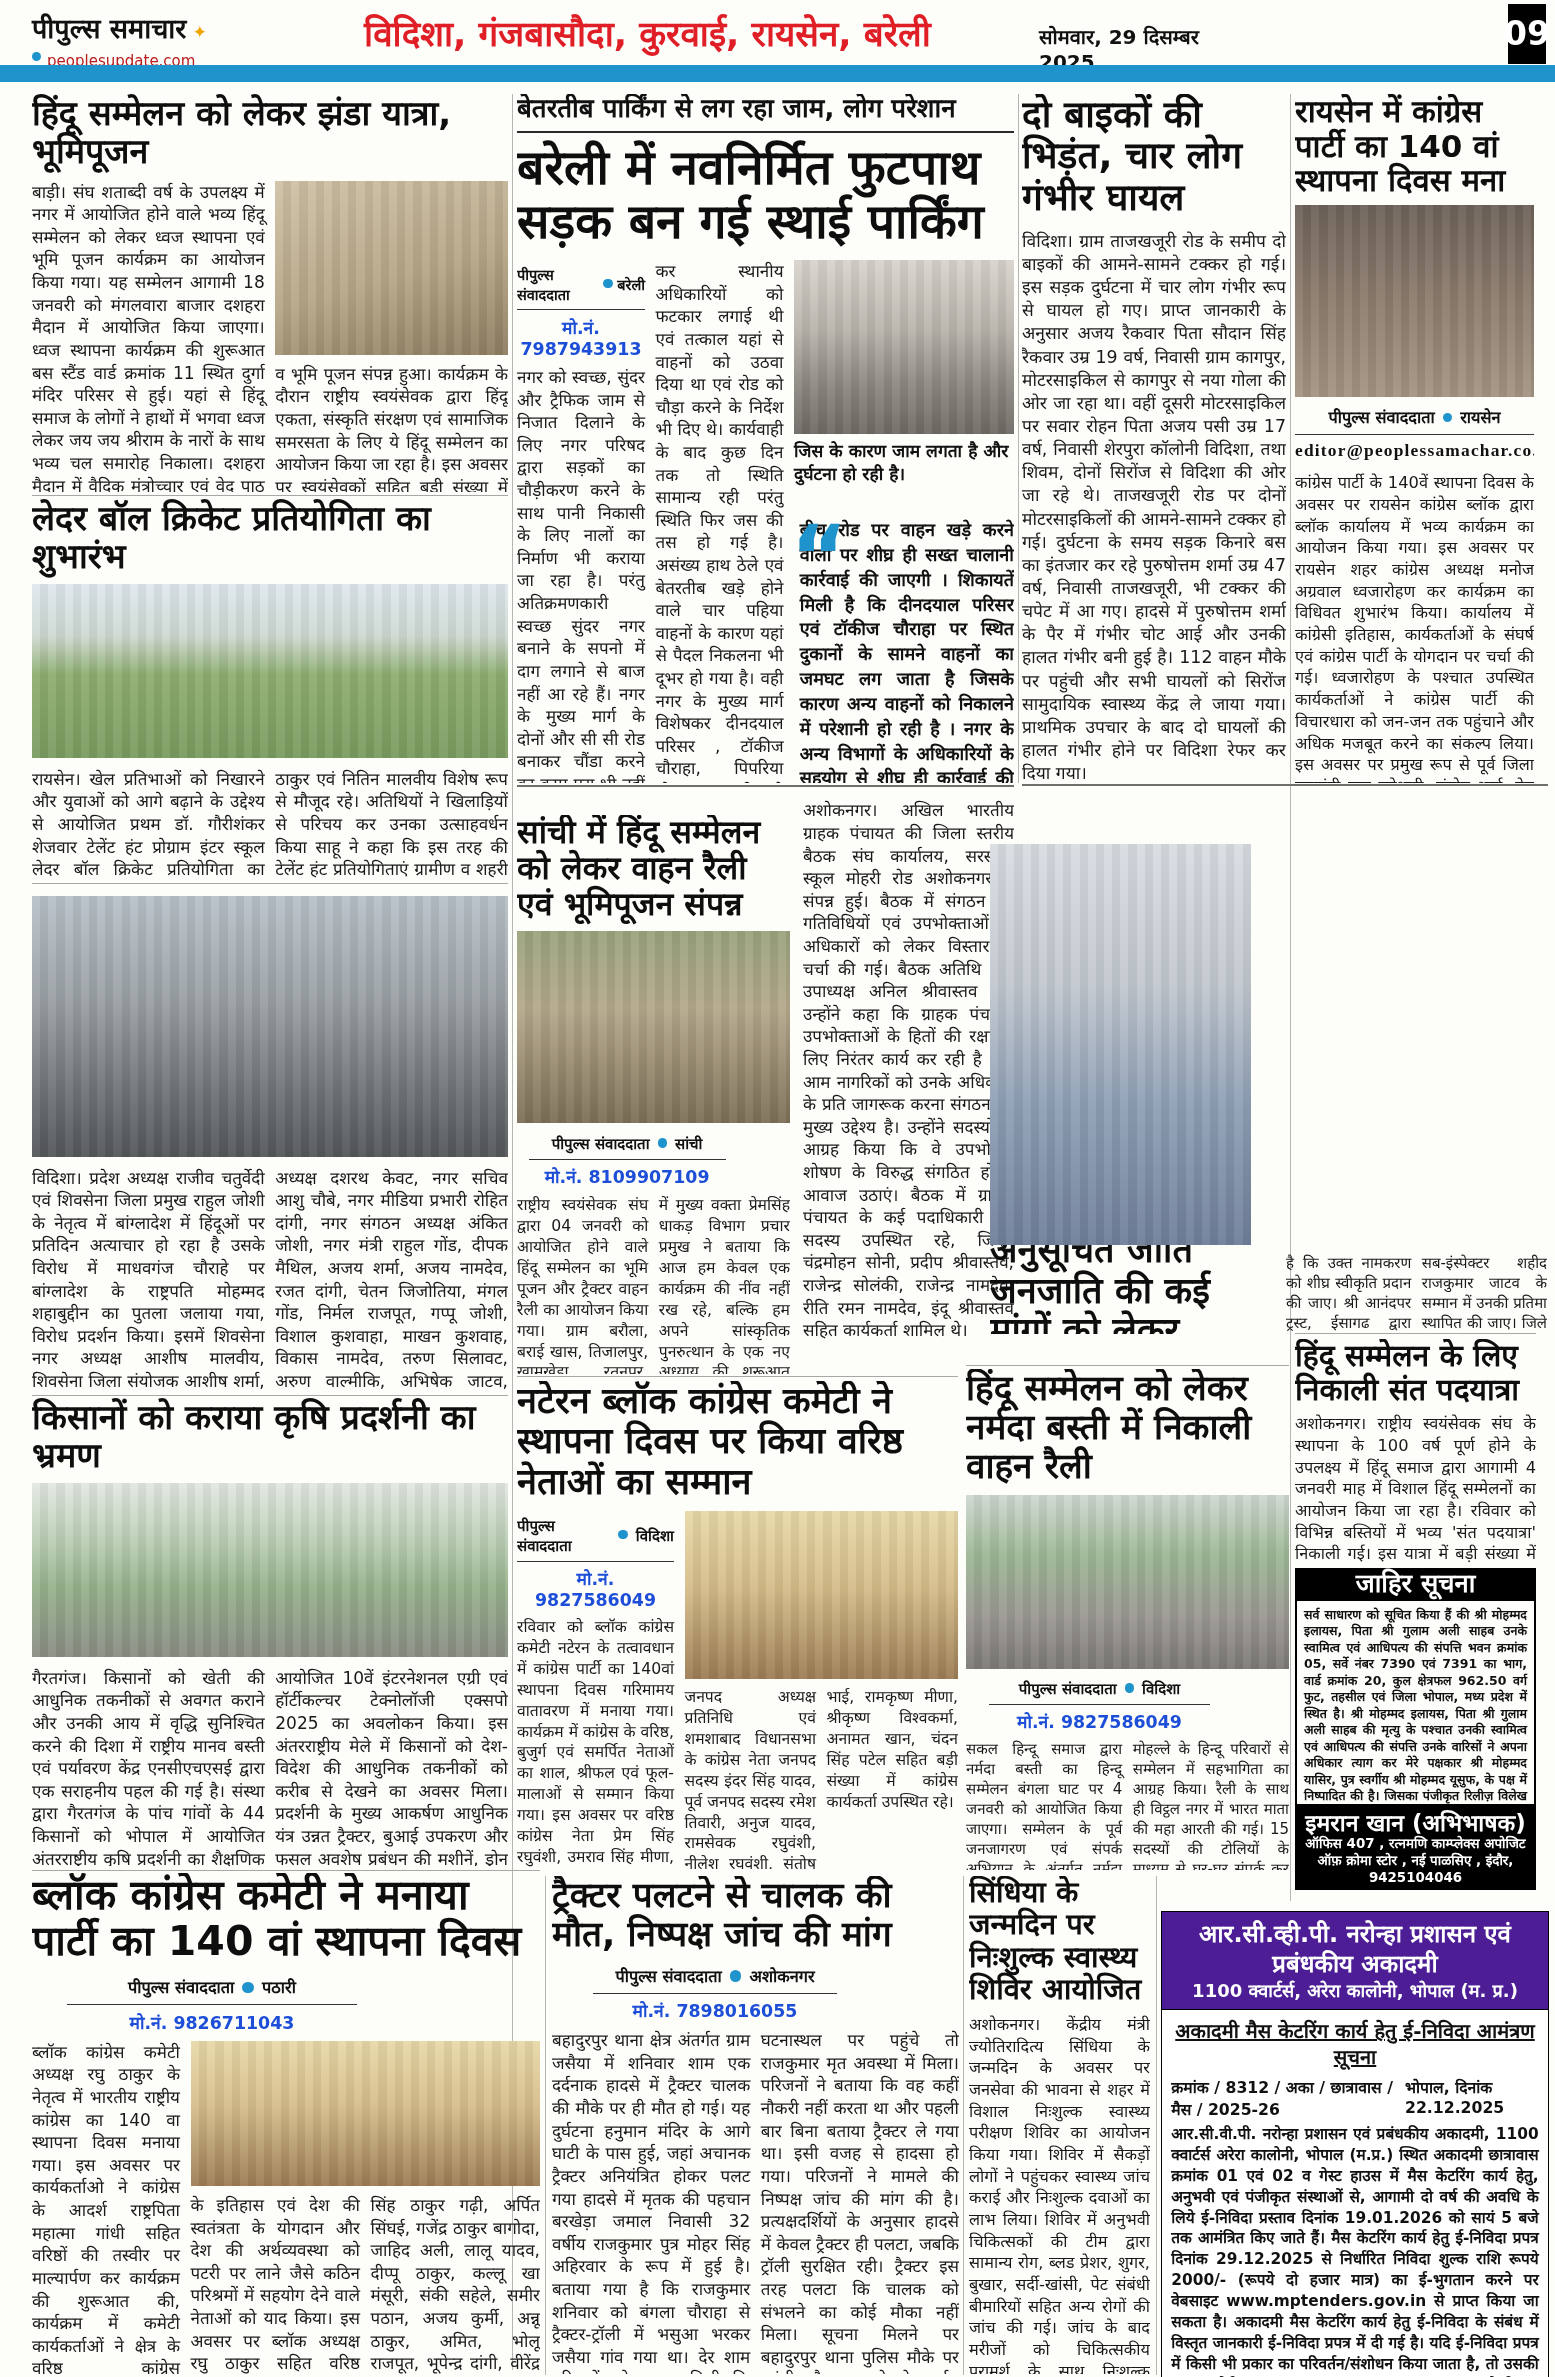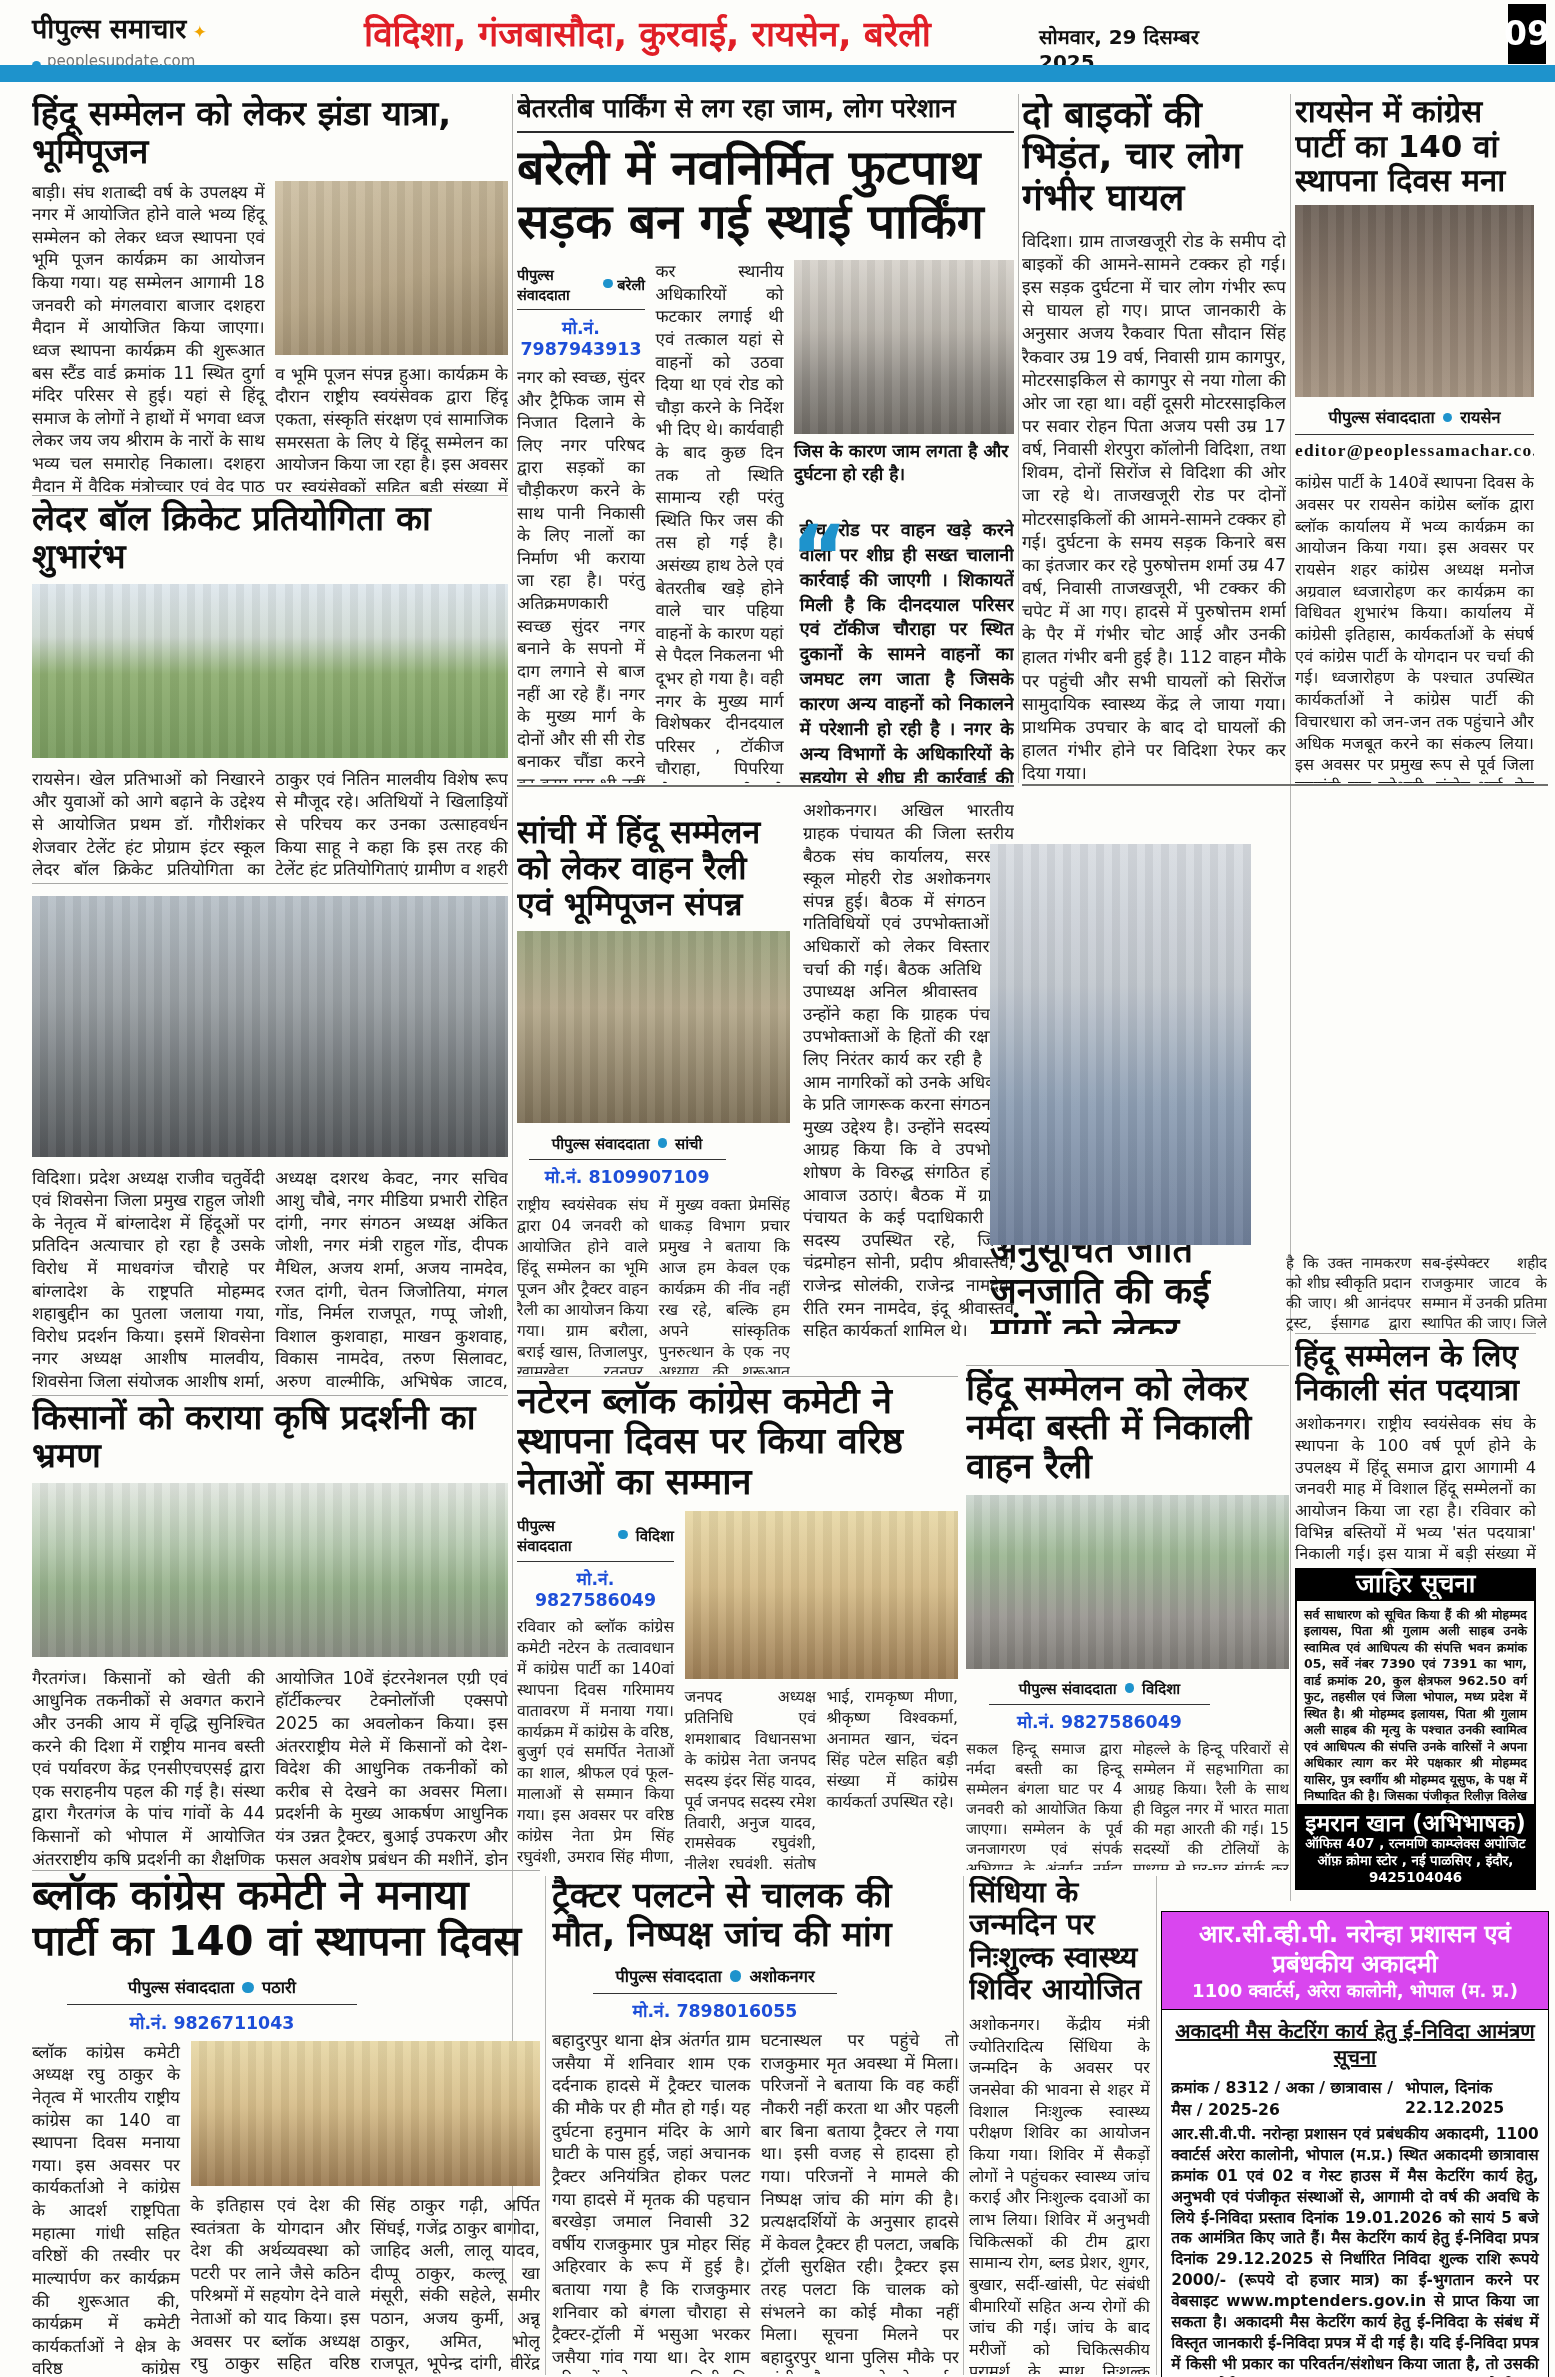--- a/index.html
+++ b/index.html
@@ -13,21 +13,21 @@
   .byline{display:flex;align-items:center;justify-content:center;gap:8.1px;font-weight:700;font-size:16.3px;border-bottom:1.2px solid #333;padding:3.5px 0 5.8px;}
   .dot{width:11.6px;height:11.6px;border-radius:50%;background:#1e93cc;display:inline-block;flex:none;}
   .phone{text-align:center;color:#1d4ed8;font-weight:700;font-size:17.4px;padding:4.6px 0 7px;}
   .photo{background:#c9c4ba;position:relative;}
   .caption{font-weight:700;font-size:17.4px;line-height:1.3;padding-top:5.8px;}
   .vrule{position:absolute;width:1.2px;background:#b5b5b2;}
   .hrule{position:absolute;height:1.2px;background:#a8a8a5;}
   .hrule.dark{height:1.7px;background:#6f6f6c;}
   
   #logo-word{font-size:27px;font-weight:700;letter-spacing:0;}
-  #logo-url{font-size:15px;color:#737373;display:flex;gap:5.8px;align-items:flex-end;margin-top:5.8px;}
+  #logo-url{font-size:15px;color:#b91c1c;display:flex;gap:5.8px;align-items:flex-start;margin-top:5.8px;}
   #edition{font-size:35px;font-weight:700;color:#e01e26;text-align:center;line-height:52px;white-space:nowrap;}
   #mdate{font-size:20px;font-weight:700;}
   #pagenum{background:#000;color:#fff;font-size:33px;font-weight:700;display:flex;align-items:center;justify-content:center;}
   #bluebar{background:#1e93cc;}
   
   .ph-puja{background:linear-gradient(165deg,#cfc2a6 0%,#bba océ 0%,#b7a687 55%,#8e7d60 100%);}
   .ph-puja{background:linear-gradient(165deg,#cfc2a6,#b7a687 55%,#8e7d60),radial-gradient(52px 70px at 40% 70%,#e8742c,transparent 70%);}
   .ph-cricket{background:linear-gradient(180deg,#dfe8ee 0%,#cfd9d2 30%,#8faf72 52%,#7a9c60 100%);}
   .ph-street{background:linear-gradient(180deg,#b9c2c9 0%,#9aa0a4 40%,#6f7477 75%,#54575a 100%);}
   .ph-expo{background:linear-gradient(180deg,#e3e8e2 0%,#b9cdb3 35%,#97b28c 60%,#8a8d84 100%);}
@@ -39,21 +39,21 @@
   .ph-rally{background:linear-gradient(180deg,#cfd8d2 0%,#9db894 35%,#9b9893 70%,#7d7a75 100%);}
   .photo::after{content:"";position:absolute;inset:0;background:repeating-linear-gradient(90deg,rgba(255,255,255,.05) 0 8.1px,rgba(0,0,0,.05) 8.1px 16.3px);}
   .kicker{font-size:26px;font-weight:700;border-bottom:2.3px solid #2b2b2b;padding-bottom:7px;line-height:1.15;}
   .quote-block{position:relative;padding-left:5.8px;font-size:18px;line-height:1.38;font-weight:600;text-align:justify;}
   .quote-block::before{content:"\201C";position:absolute;left:-3.5px;top:-20px;font-size:87px;color:#1e93cc;font-weight:700;}
   .notice-banner{background:#000;color:#fff;font-weight:700;font-size:25.6px;text-align:center;line-height:1.2;}
   .notice-box{border:2.3px solid #000;padding:5.8px 7px;font-size:12.5px;line-height:1.32;text-align:justify;font-weight:600;}
   .notice-sign{background:#000;color:#fff;text-align:center;padding:3.5px 4.6px;}
   .notice-sign .nm{font-size:23px;font-weight:700;line-height:1.15;}
   .notice-sign .ad{font-size:13.4px;font-weight:700;line-height:1.25;}
-  .ad-head{background:#d946ef;color:#fff;text-align:center;padding:7px 4.6px;}
+  .ad-head{background:#4c1d95;color:#fff;text-align:center;padding:7px 4.6px;}
   .ad-head .l1{font-size:24px;font-weight:700;line-height:1.25;}
   .ad-head .l2{font-size:18px;font-weight:700;line-height:1.3;}
   .ad-box{border:1.7px solid #000;padding:8.1px 9.3px;background:#fff;}
   .ad-title{font-size:20px;font-weight:700;text-align:center;text-decoration:underline;line-height:1.3;}
   .ad-ref{display:flex;justify-content:space-between;font-size:15.7px;font-weight:700;margin:5.8px 0 3.5px;}
   .ad-para{font-size:15.4px;line-height:1.36;text-align:justify;font-weight:600;}
   .email{font-family:"Liberation Serif",serif;font-size:17.4px;font-weight:700;letter-spacing:1.2px;padding:4.6px 0 5.8px;text-align:center;border-bottom:0;}
 </style>
 </head>
 <body>

